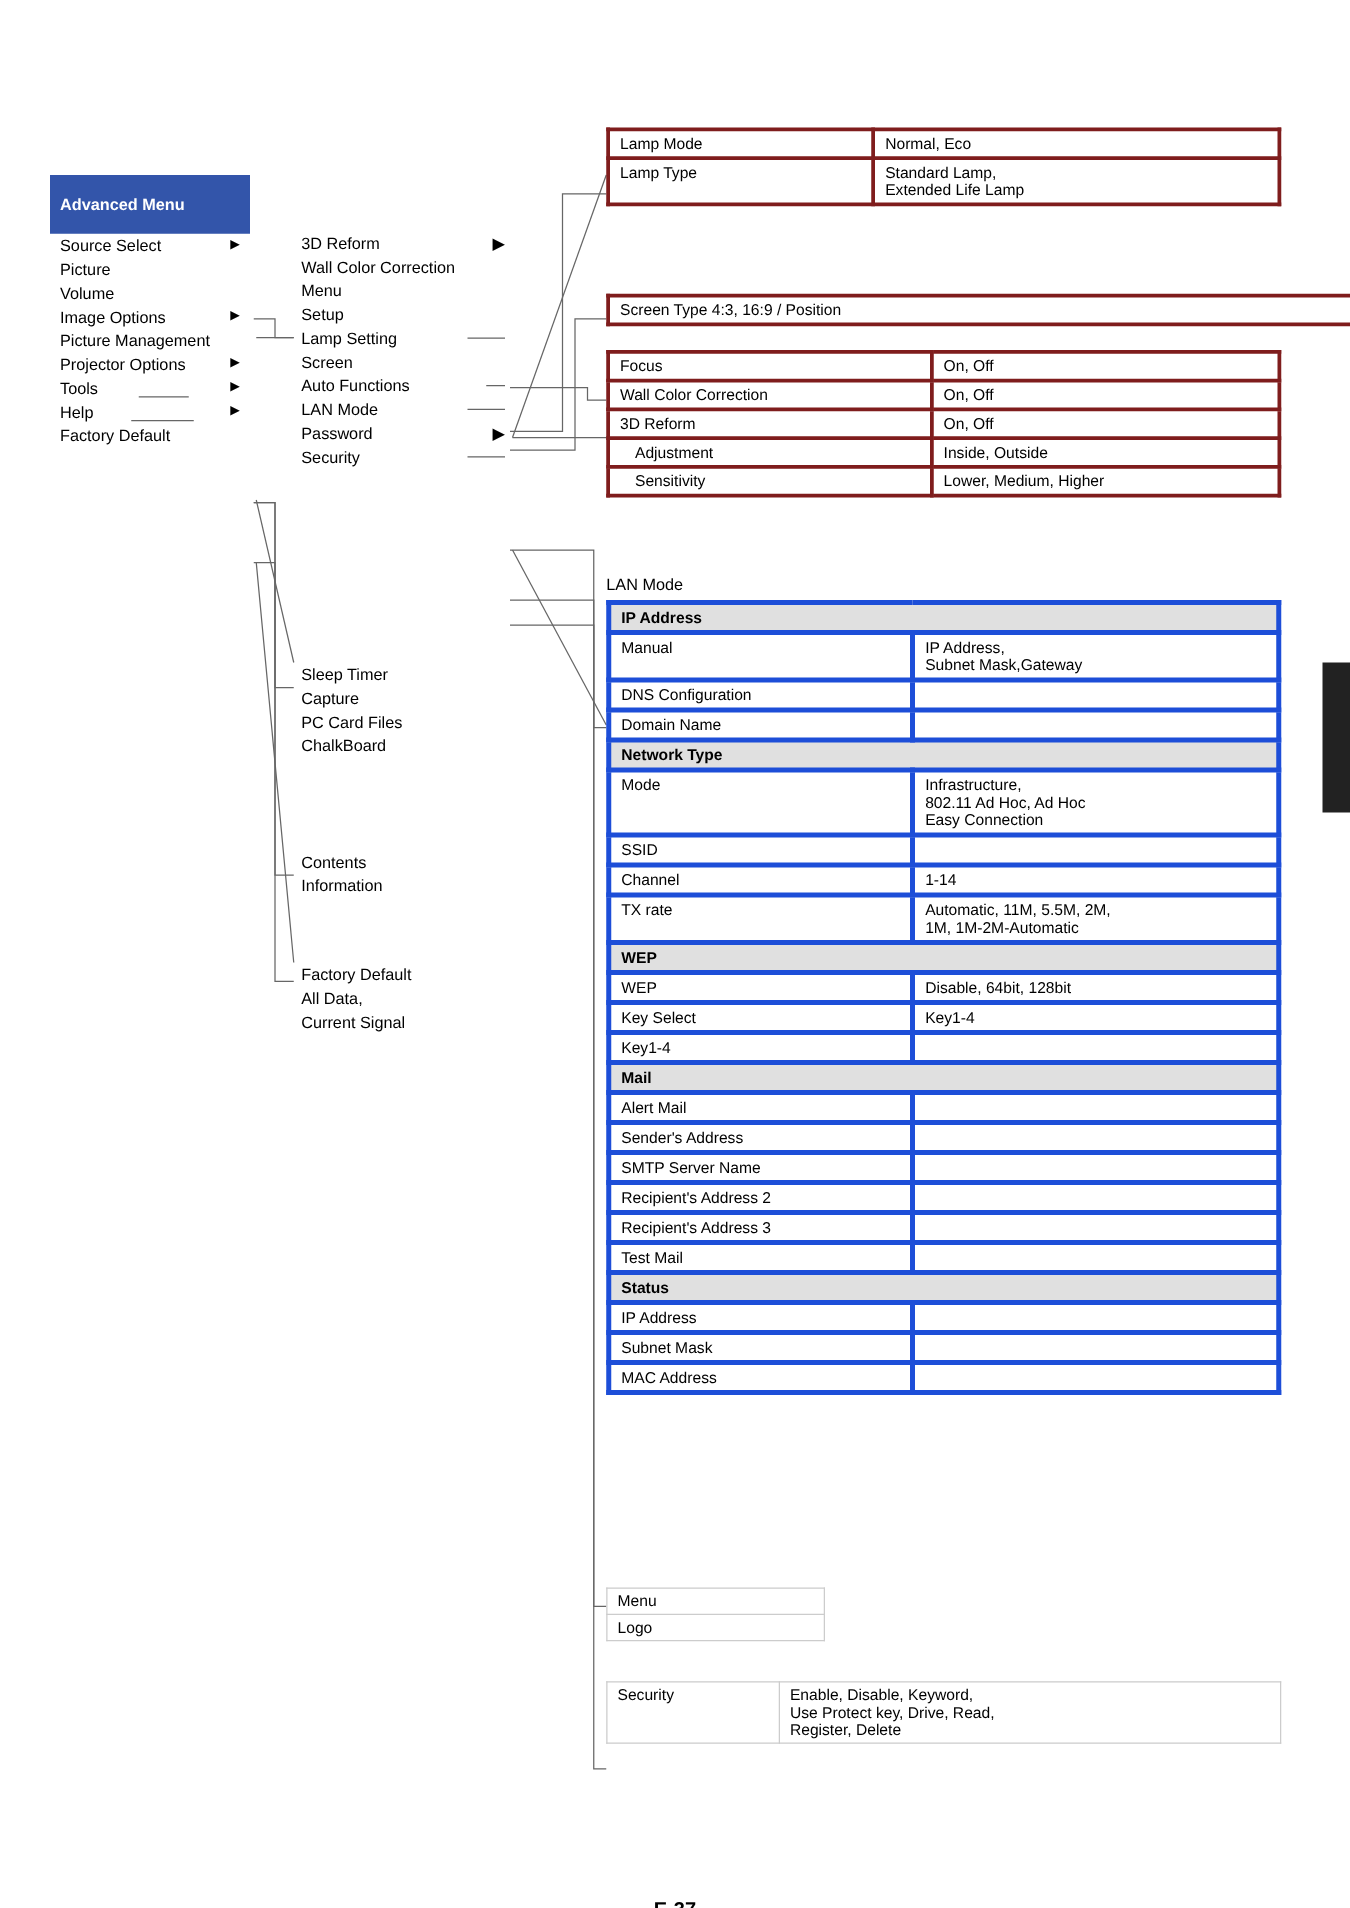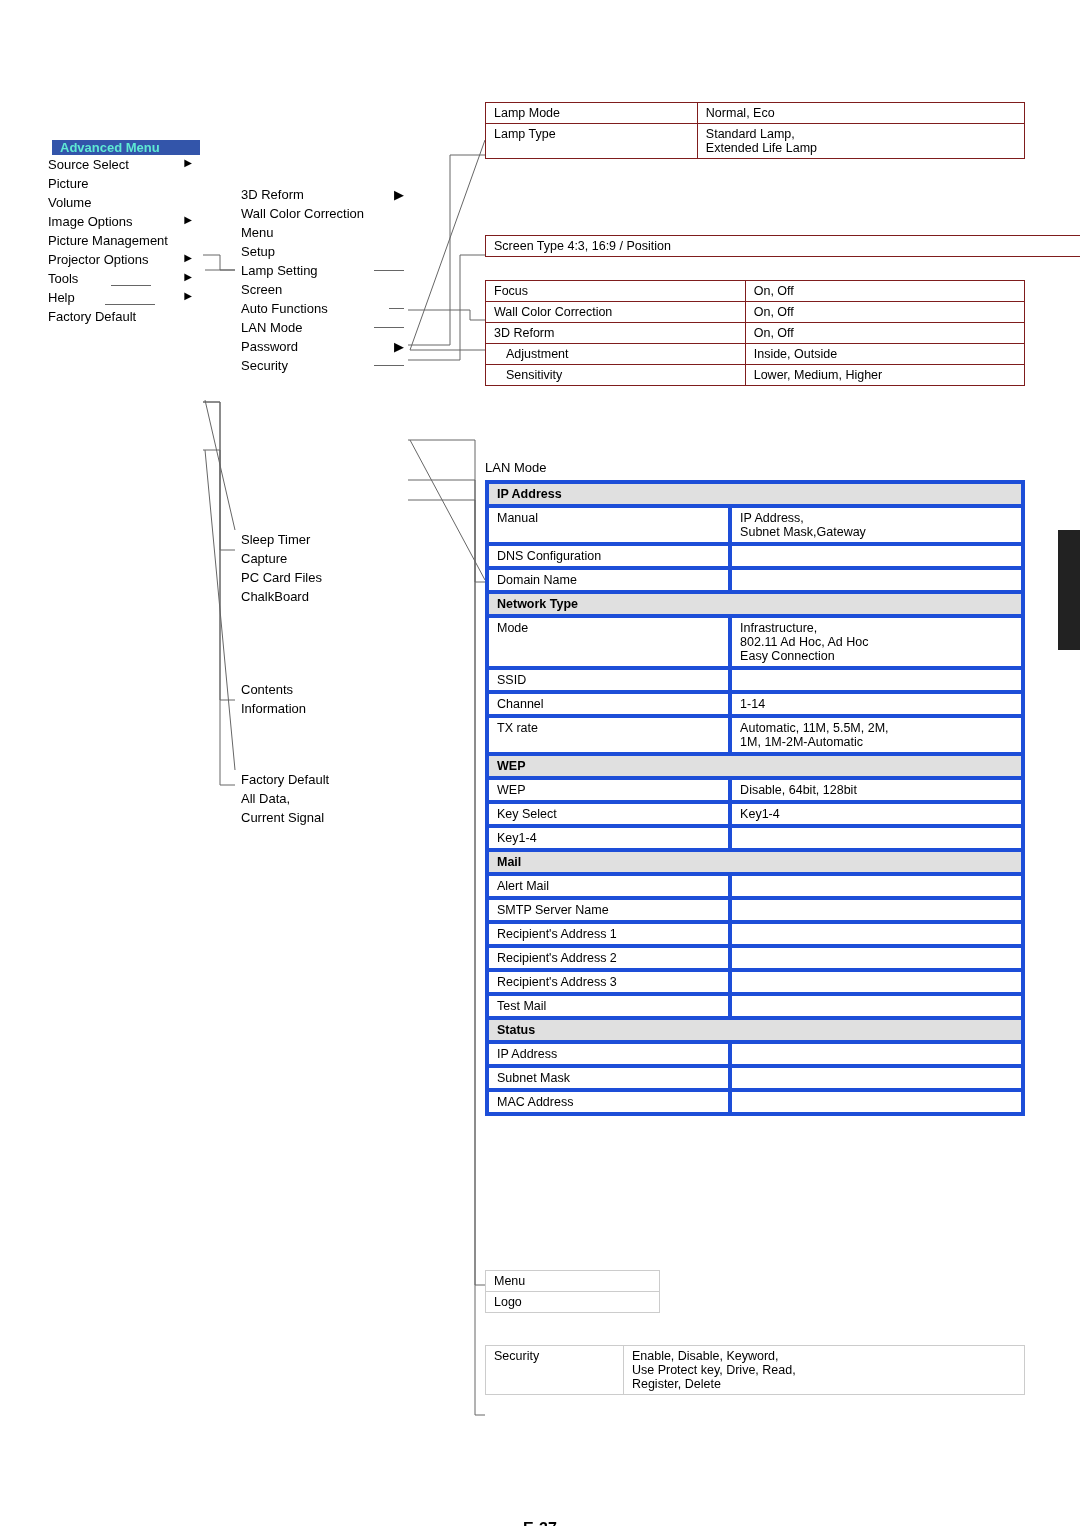--- a/index.html
+++ b/index.html
@@ -31,25 +31,24 @@
     
     .left-menu {
       position: absolute;
       left: 20px;
       top: 100px;
       width: 160px;
     }
 
     .menu-header {
       background: #3355aa;
-      color: #5eead4;
-      padding: 0 8px;
+      color: #ffffff;
+      padding: 16px 8px;
       font-weight: bold;
       font-size: 13px;
-      margin-left: 12px;
     }
 
     .menu-item {
       padding: 2px 8px;
       font-size: 13px;
       display: flex;
       justify-content: space-between;
       white-space: nowrap;
     }
 
@@ -74,21 +73,21 @@
     }
 
     
     .info-table {
       border-collapse: collapse;
       width: 100%;
       margin-bottom: 6px;
     }
 
     .info-table td {
-      border: 1px solid #7f1d1d;
+      border: 3px solid #7f1d1d;
       padding: 3px 8px;
       font-size: 12.5px;
       vertical-align: top;
     }
 
     .bold-cell {
       font-weight: bold;
     }
 
     
@@ -431,25 +430,25 @@
         </tr>
 
         <tr>
           <td colspan="2" class="bold-cell" style="background:#e0e0e0; font-weight:bold;">Mail</td>
         </tr>
         <tr>
           <td>Alert Mail</td>
           <td></td>
         </tr>
         <tr>
+          <td>Sender's Address</td>
+          <td></td>
+        </tr>
+        <tr>
           <td>SMTP Server Name</td>
-          <td></td>
-        </tr>
-        <tr>
-          <td>Recipient's Address 1</td>
           <td></td>
         </tr>
         <tr>
           <td>Recipient's Address 2</td>
           <td></td>
         </tr>
         <tr>
           <td>Recipient's Address 3</td>
           <td></td>
         </tr>

